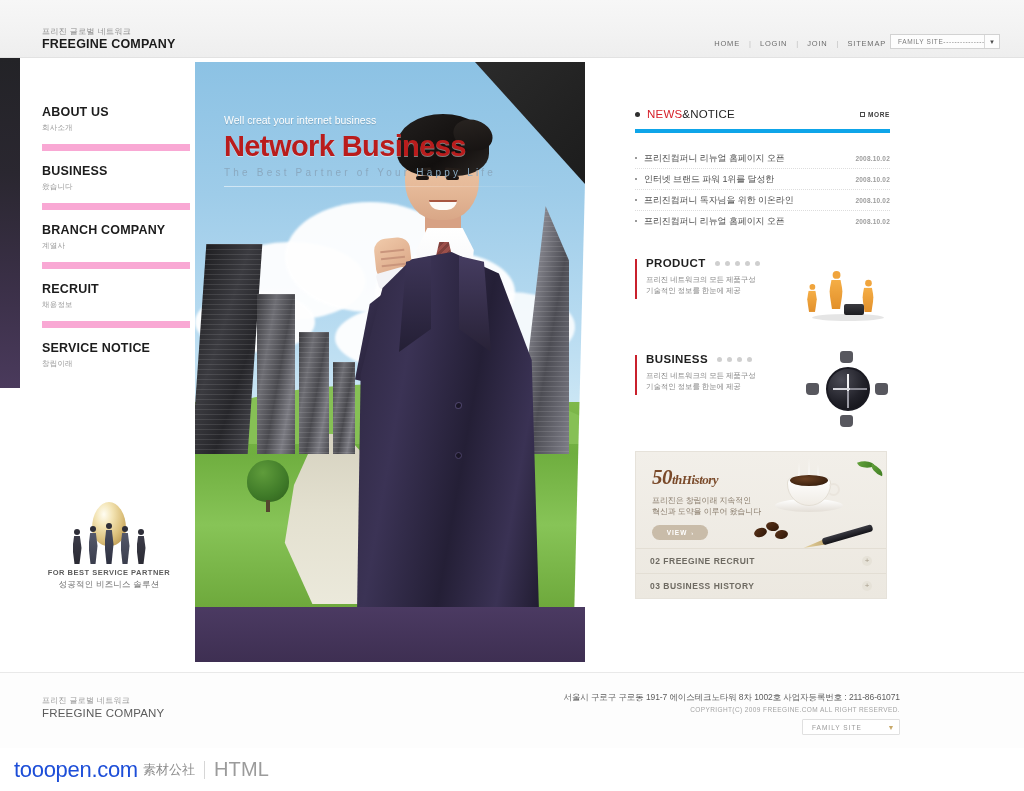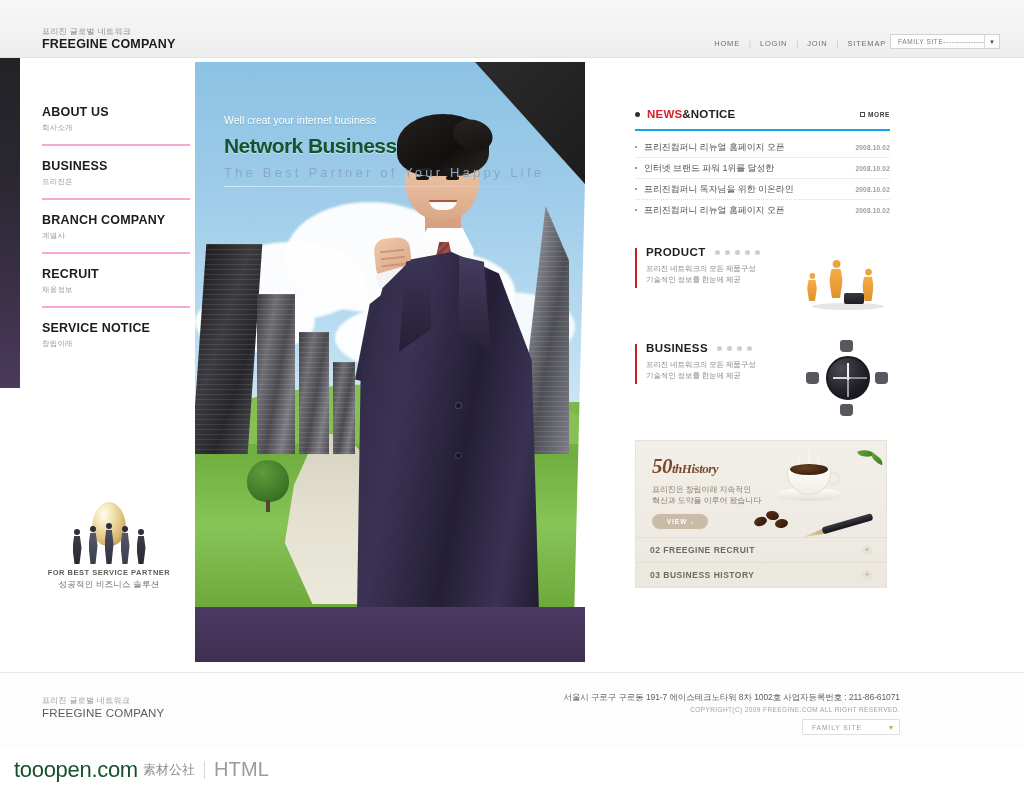--- a/index.html
+++ b/index.html
@@ -39,21 +39,21 @@
   }
 
   
   .darkbar {
     position: absolute; left: 0; top: 58px; width: 20px; height: 330px;
     background: linear-gradient(to bottom, #232327 0%, #2a2730 35%, #3b3048 70%, #4a3a5c 100%);
   }
 
   
   .sidebar { position: absolute; left: 42px; top: 105px; width: 148px; }
-  .nav-item { padding: 0 0 11px 0; border-bottom: 2px solid #f9a8d4; margin-bottom: 13px; }
+  .nav-item { padding: 0 0 11px 0; border-bottom: 7px solid #f9a8d4; margin-bottom: 13px; }
   .nav-item:last-child { border-bottom: none; }
   .nav-en { font-size: 12.5px; font-weight: bold; color: #1c1c1c; letter-spacing: .2px; line-height: 15px; }
   .nav-kr { font-size: 7.5px; color: #9a9a9a; letter-spacing: .2px; margin-top: 3px; line-height: 10px; }
 
   
   .best-partner { position: absolute; left: 36px; top: 502px; width: 146px; text-align: center; }
   .bp-art { position: relative; height: 62px; }
   .egg {
     position: absolute; left: 50%; top: 0; transform: translateX(-50%);
     width: 34px; height: 44px; border-radius: 50% 50% 48% 48% / 60% 60% 40% 40%;
@@ -165,27 +165,27 @@
 
   .hero-footer { position: absolute; left: 0; bottom: 0; width: 390px; height: 55px;
                  background: linear-gradient(to bottom, #4b3a62 0%, #3e2f52 100%); }
 
   
   .rightcol { position: absolute; left: 635px; top: 108px; width: 255px; }
 
   .sec-head { display: flex; align-items: center; justify-content: space-between; padding-bottom: 9px; }
   .sec-head-left { display: flex; align-items: center; gap: 7px; }
   .bullet-dot { width: 5px; height: 5px; border-radius: 50%; background: #2f2f2f; }
-  .news-title { font-size: 11.5px; font-weight: bold; color: #d6202a; letter-spacing: .2px; text-align: right; }
+  .news-title { font-size: 11.5px; font-weight: normal; color: #d6202a; letter-spacing: .2px; text-align: right; }
   .news-title .blk { color: #1f1f1f; }
   .more-btn { display: flex; align-items: center; gap: 3px; }
   .more-sq { width: 5px; height: 5px; border: 1px solid #4a4a4a; }
   .more-txt { font-size: 6.5px; font-weight: bold; color: #3b3b3b; letter-spacing: .6px; }
 
-  .news-list { border-top: 2px solid #0ea5e9; padding-top: 6px; }
+  .news-list { border-top: 4px solid #0ea5e9; padding-top: 15px; }
   .news-row { display: flex; align-items: center; padding: 3.5px 0; border-bottom: 1px dotted #dddddd; }
   .news-row:last-child { border-bottom: none; }
   .news-bullet { width: 2px; height: 2px; background: #9a9a9a; margin-right: 7px; flex: 0 0 auto; }
   .news-text { flex: 1; font-size: 9px; color: #4f4f4f; letter-spacing: -.1px; white-space: nowrap; overflow: hidden; }
   .news-date { font-size: 6.5px; font-weight: bold; color: #9c9c9c; letter-spacing: .2px; }
 
   .promo { display: flex; align-items: flex-start; margin-top: 26px; height: 70px; }
   .promo-bar { width: 2px; height: 40px; background: #c9202c; margin-right: 9px; margin-top: 2px; }
   .promo-body { flex: 1; }
   .promo-titlerow { display: flex; align-items: center; gap: 9px; }
@@ -273,21 +273,21 @@
   .f-addr .a1 { font-size: 8.5px; color: #5d5d5d; letter-spacing: -.1px; line-height: 12px; }
   .f-addr .a2 { font-size: 6.5px; color: #a3a3a3; letter-spacing: .4px; margin-top: 3px; }
   .family-bottom { position: absolute; right: 124px; top: 46px; width: 98px; height: 16px;
                    border: 1px solid #e0e0e0; background: #fff; display: flex; align-items: center; border-radius: 1px; }
   .family-bottom .fb-label { flex: 1; font-size: 6.5px; color: #9a9a9a; padding-left: 9px; letter-spacing: 1px; }
   .family-bottom .fb-arrow { width: 16px; text-align: center; font-size: 7px; color: #c8a96a; }
 
   
   .watermark { position: absolute; left: 0; top: 748px; width: 1024px; height: 43px;
                background: #ffffff; display: flex; align-items: center; padding-left: 14px; }
-  .wm-1 { font-size: 22px; color: #14532d; letter-spacing: -.3px; }
+  .wm-1 { font-size: 22px; color: #1d4ed8; letter-spacing: -.3px; }
   .wm-2 { font-size: 13px; color: #8d8d8d; margin-left: 5px; }
   .wm-div { width: 1px; height: 18px; background: #d6d6d6; margin: 0 9px; }
   .wm-3 { font-size: 20px; color: #9b9b9b; letter-spacing: .2px; }
 </style>
 </head>
 <body>
 
 <div id="page">
 
   <div class="header">
@@ -314,21 +314,21 @@
 
   <div class="darkbar"></div>
 
   <div class="sidebar">
     <div class="nav-item">
       <div class="nav-en">ABOUT US</div>
       <div class="nav-kr">회사소개</div>
     </div>
     <div class="nav-item">
       <div class="nav-en">BUSINESS</div>
-      <div class="nav-kr">프리진은</div>
+      <div class="nav-kr">왔습니다</div>
     </div>
     <div class="nav-item">
       <div class="nav-en">BRANCH COMPANY</div>
       <div class="nav-kr">계열사</div>
     </div>
     <div class="nav-item">
       <div class="nav-en">RECRUIT</div>
       <div class="nav-kr">채용정보</div>
     </div>
     <div class="nav-item">
@@ -414,22 +414,22 @@
         <div class="p-eye r"></div>
       <div class="p-mouth"></div>
     </div>
 
     <div class="hero-corner"></div>
     <div class="hero-notch"></div>
     <div class="hero-footer"></div>
 
     <div style="position:absolute;left:29px;top:52px;width:330px;">
       <div style="font-size:10.5px;color:#ffffff;letter-spacing:0;line-height:13px;text-shadow:0 1px 1px rgba(0,0,0,.18);">Well creat your internet business</div>
-      <div style="font-size:21px;font-weight:bold;color:#14532d;letter-spacing:-.6px;line-height:34px;margin-top:2px;text-shadow:0 1px 0 rgba(255,255,255,.45);">Network Business</div>
-      <div style="font-size:13px;color:#8aa9c0;letter-spacing:3.2px;line-height:12px;margin-top:4px;">The Best Partner of Your Happy Life</div>
+      <div style="font-size:29px;font-weight:bold;color:#b91c1c;letter-spacing:-.6px;line-height:34px;margin-top:2px;text-shadow:0 1px 0 rgba(255,255,255,.45);">Network Business</div>
+      <div style="font-size:10px;color:#8aa9c0;letter-spacing:3.2px;line-height:12px;margin-top:4px;">The Best Partner of Your Happy Life</div>
       <div style="margin-top:7px;height:1px;background:linear-gradient(to right,rgba(255,255,255,.55),rgba(255,255,255,0));"></div>
     </div>
   </div>
 
   <div class="rightcol">
 
     <div class="sec-head">
       <div class="sec-head-left">
         <div class="bullet-dot"></div>
         <div class="news-title"><span>NEWS</span><span class="blk">&amp;NOTICE</span></div>

